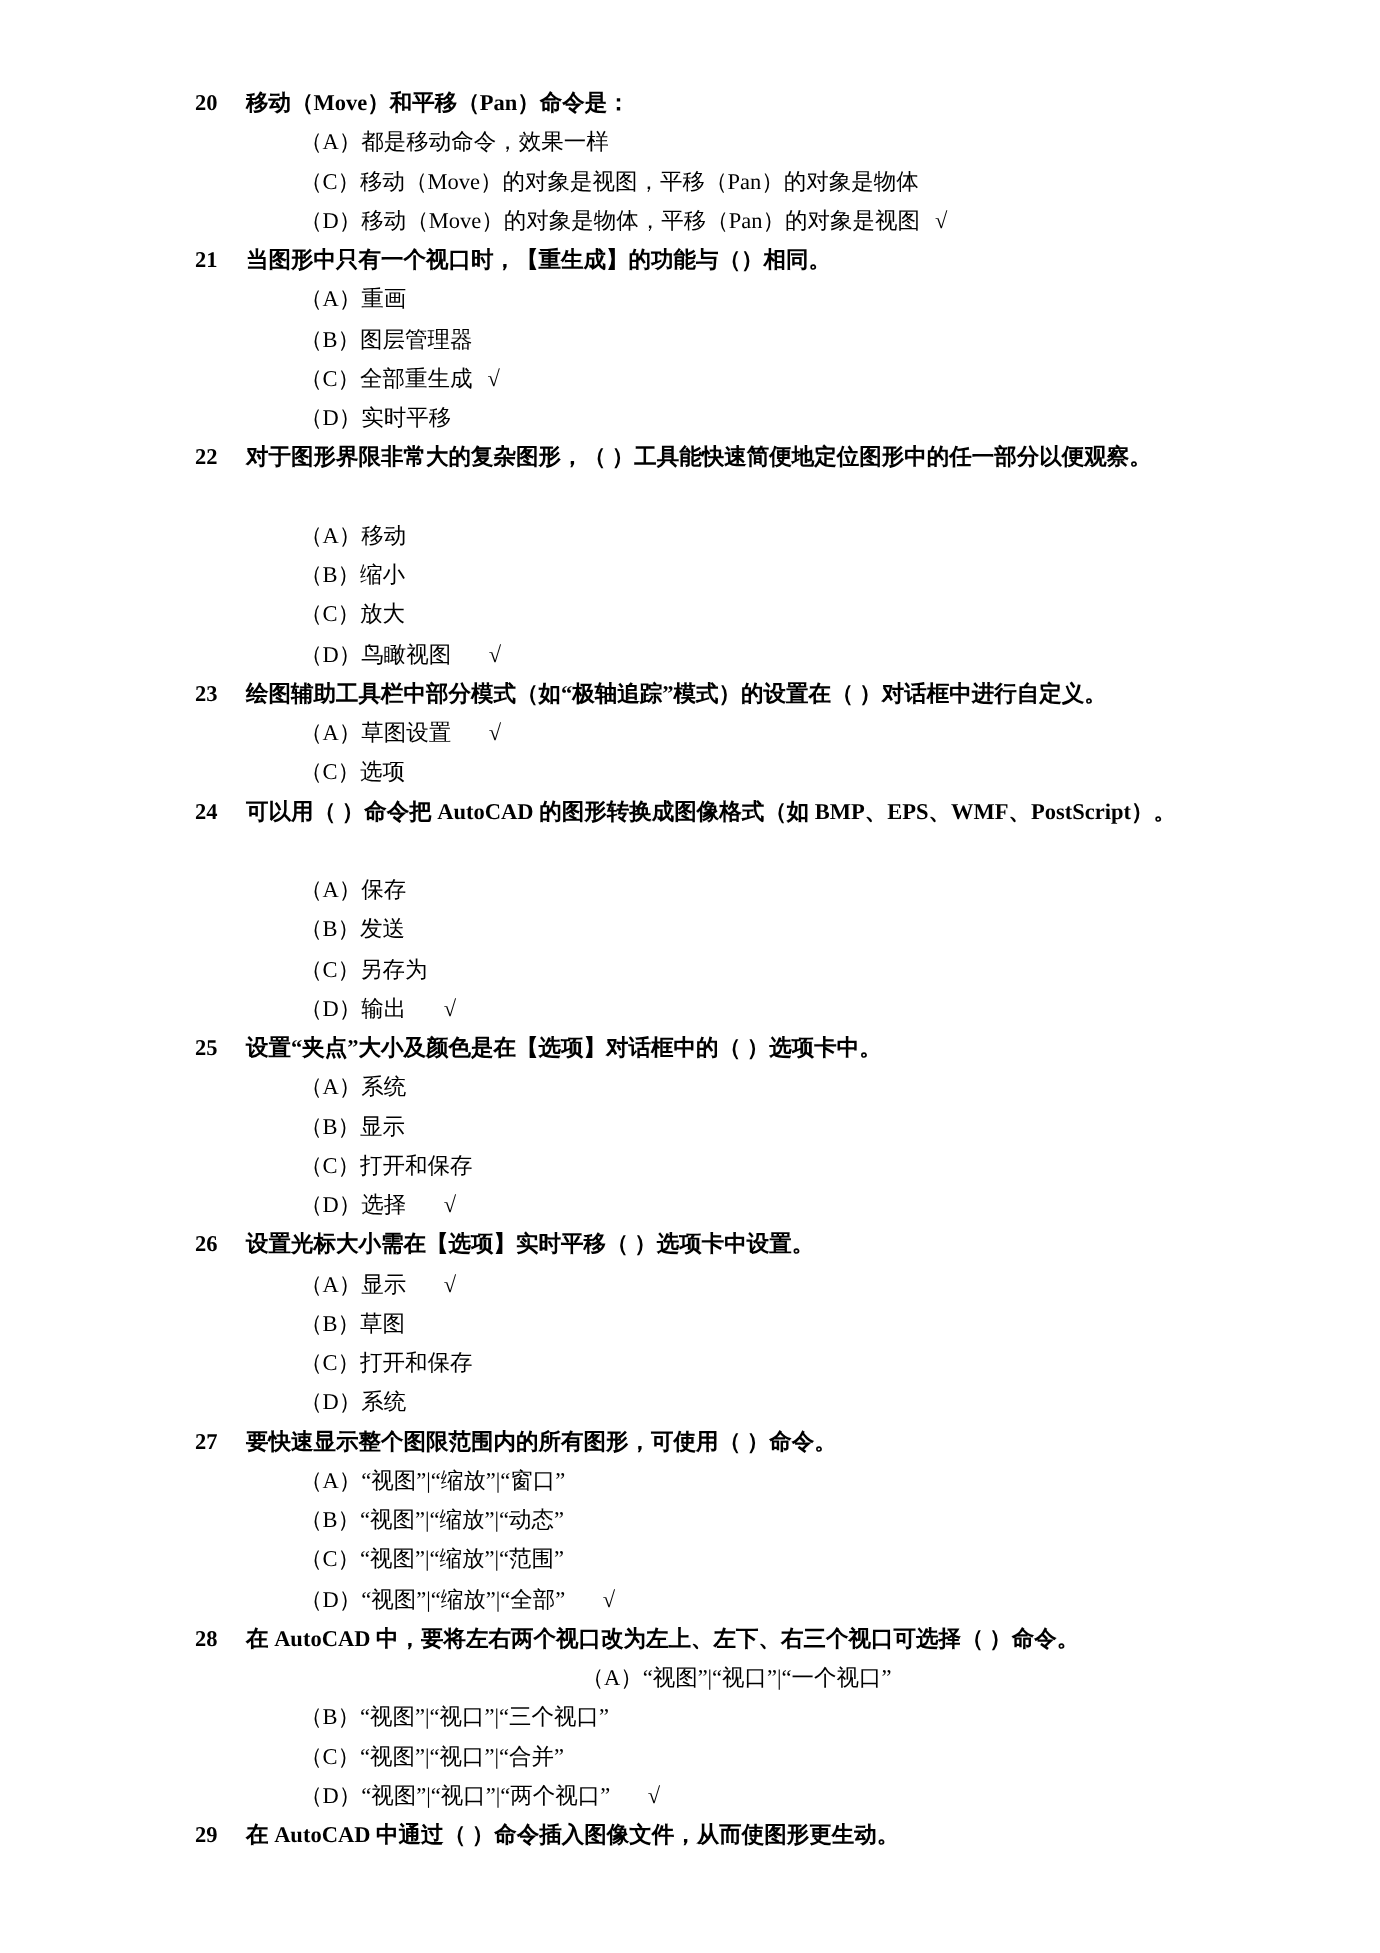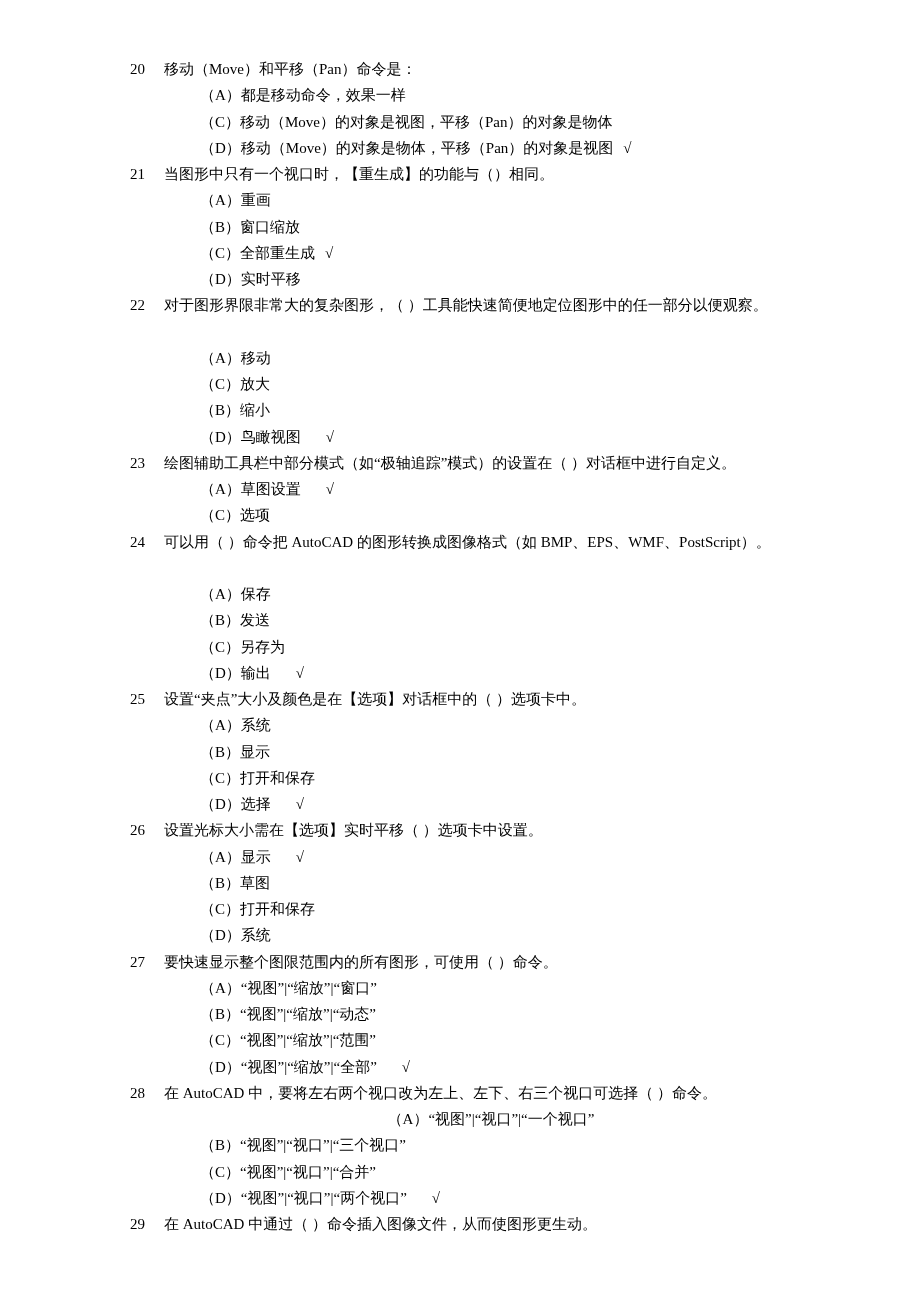--- a/index.html
+++ b/index.html
@@ -13,20 +13,21 @@
   }
   .page {
     width: 920px;
     min-height: 1302px;
     box-sizing: border-box;
     padding: 56px 120px 60px 130px;
   }
   .question {
     display: flex;
     align-items: flex-start;
+    font-weight: bold;
   }
   .question .num {
     width: 34px;
     flex: none;
     text-align: left;
   }
   .question .text {
     flex: 1;
   }
   .options {
@@ -58,34 +59,34 @@
     <div class="option"><span>（C）移动（Move）的对象是视图，平移（Pan）的对象是物体</span></div>
     <div class="option"><span>（D）移动（Move）的对象是物体，平移（Pan）的对象是视图</span><span class="check">√</span></div>
   </div>
 
   <div class="question">
     <span class="num">21</span>
     <span class="text">当图形中只有一个视口时，【重生成】的功能与（）相同。</span>
   </div>
   <div class="options">
     <div class="option"><span>（A）重画</span></div>
-    <div class="option"><span>（B）窗口缩放</span></div>
+    <div class="option"><span>（B）图层管理器</span></div>
     <div class="option"><span>（C）全部重生成</span><span class="check">√</span></div>
     <div class="option"><span>（D）实时平移</span></div>
   </div>
 
   <div class="question">
     <span class="num">22</span>
     <span class="text">对于图形界限非常大的复杂图形，（ ）工具能快速简便地定位图形中的任一部分以便观察。</span>
   </div>
   <div class="option">&nbsp;</div>
   <div class="options">
     <div class="option"><span>（A）移动</span></div>
+    <div class="option"><span>（B）缩小</span></div>
     <div class="option"><span>（C）放大</span></div>
-    <div class="option"><span>（B）缩小</span></div>
     <div class="option"><span>（D）鸟瞰视图　</span><span class="check">√</span></div>
   </div>
 
   <div class="question">
     <span class="num">23</span>
     <span class="text">绘图辅助工具栏中部分模式（如“极轴追踪”模式）的设置在（ ）对话框中进行自定义。</span>
   </div>
   <div class="options">
     <div class="option"><span>（A）草图设置　</span><span class="check">√</span></div>
     <div class="option"><span>（C）选项</span></div>

